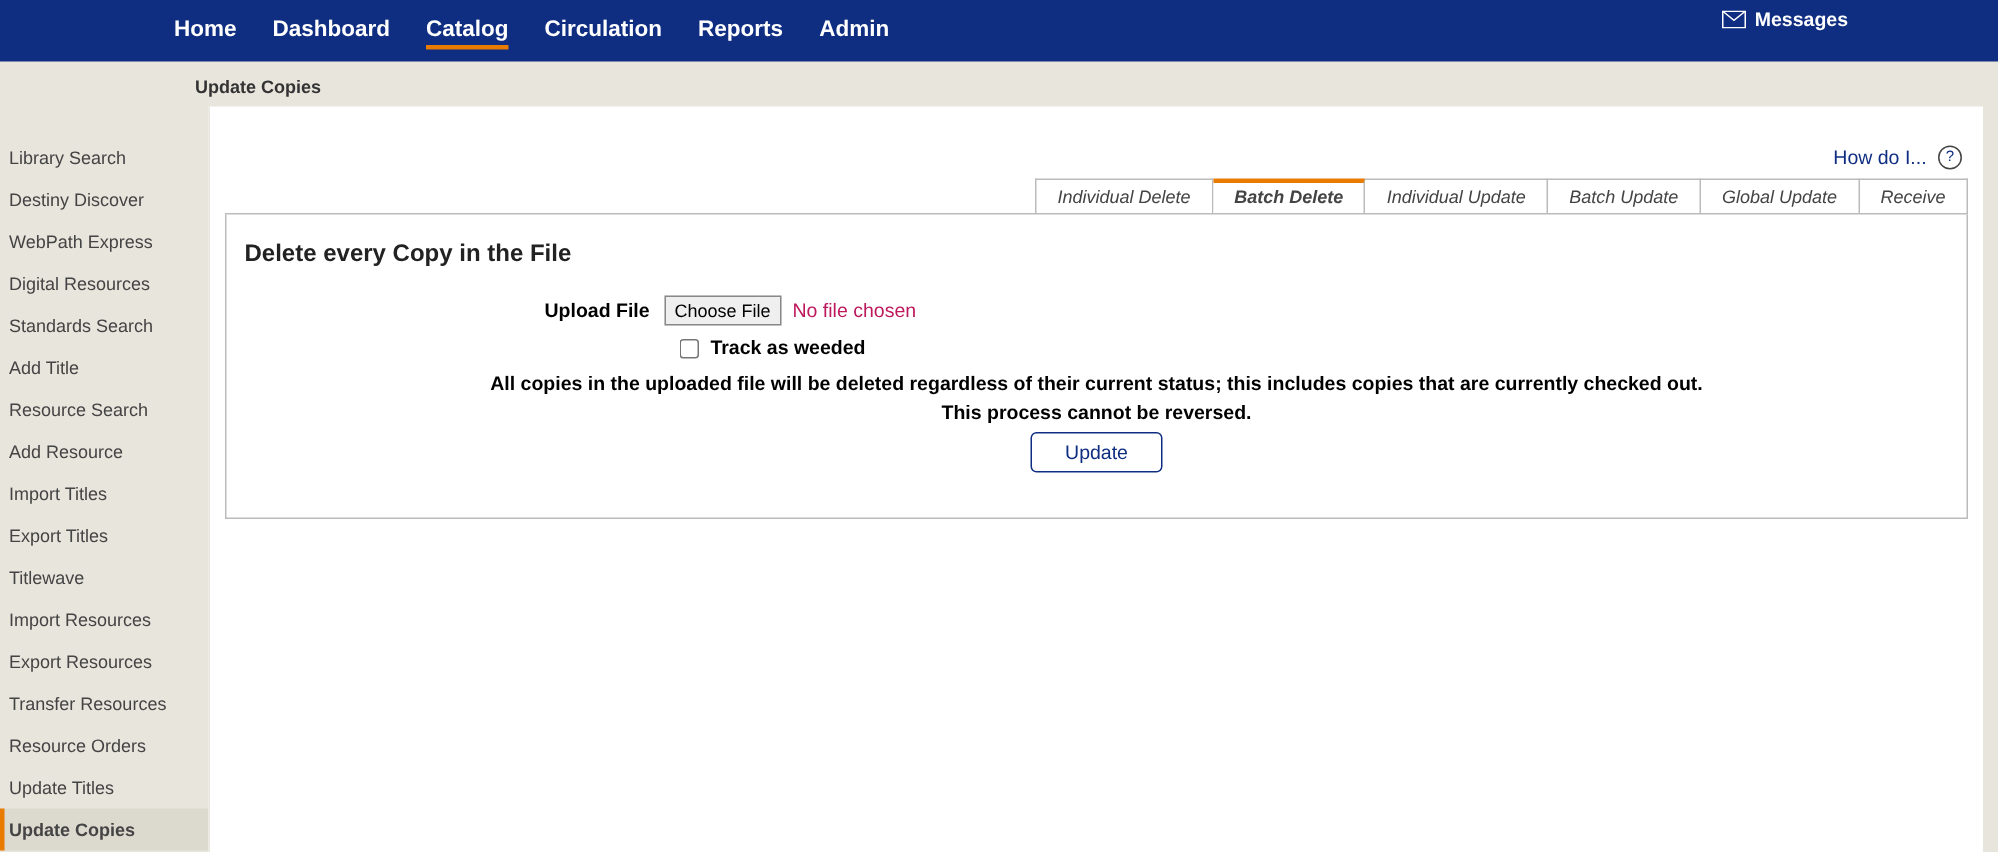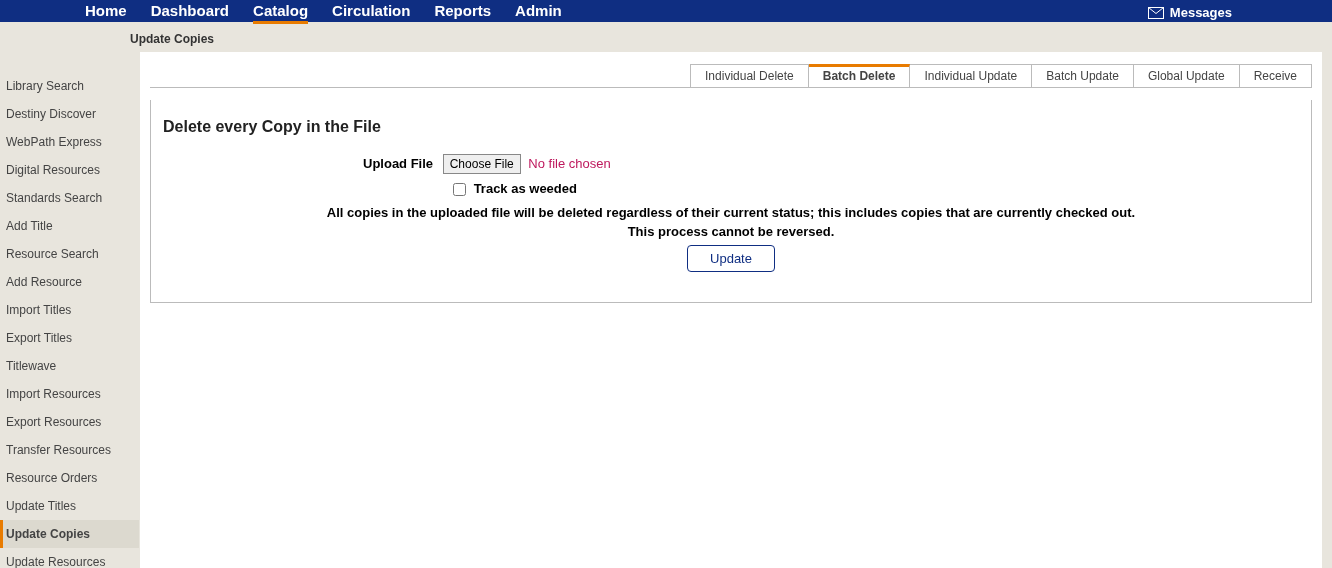--- a/index.html
+++ b/index.html
@@ -6,24 +6,24 @@
   html, body {
     margin: 0; padding: 0;
     font-family: Arial, Helvetica, sans-serif;
     font-size: 13px;
     background: #e8e5dd;
     width: 1332px;
     height: 568px;
   }
   .topbar {
     background: #0f2e82;
-    height: 22px;
+    height: 41px;
     display: flex;
     align-items: center;
-    padding-left: 85px;
+    padding-left: 116px;
     position: relative;
   }
   .topnav-item {
     color: #ffffff;
     font-size: 15px;
     font-weight: bold;
     margin-right: 24px;
     height: 25px;
     line-height: 24px;
     cursor: pointer;
@@ -180,21 +180,22 @@
     background: #fff;
     border: 1px solid #0f2e82;
     border-radius: 4px;
     color: #0f2e82;
     font-weight: normal;
     font-size: 13px;
     padding: 5px 22px;
     cursor: pointer;
   }
   .subtabs-wrap {
-    margin: 12px 10px;
+    margin: 0 10px;
+    font-style: italic;
   }
 </style>
 </head>
 <body>
 
 <div class="topbar">
   <div class="topnav-item">Home</div>
   <div class="topnav-item">Dashboard</div>
   <div class="topnav-item active">Catalog</div>
   <div class="topnav-item">Circulation</div>
@@ -227,20 +228,24 @@
     <div class="sidebar-item">Import Resources</div>
     <div class="sidebar-item">Export Resources</div>
     <div class="sidebar-item">Transfer Resources</div>
     <div class="sidebar-item">Resource Orders</div>
     <div class="sidebar-item">Update Titles</div>
     <div class="sidebar-item active">Update Copies</div>
     <div class="sidebar-item">Update Resources</div>
   </div>
 
   <div class="main">
+    <div class="help-row">
+      <span>How do I...</span>
+      <span class="help-icon">?</span>
+    </div>
 
     <div class="subtabs-wrap">
       <div class="subtabs">
         <div class="subtab">Individual Delete</div>
         <div class="subtab active">Batch Delete</div>
         <div class="subtab">Individual Update</div>
         <div class="subtab">Batch Update</div>
         <div class="subtab">Global Update</div>
         <div class="subtab">Receive</div>
       </div>

